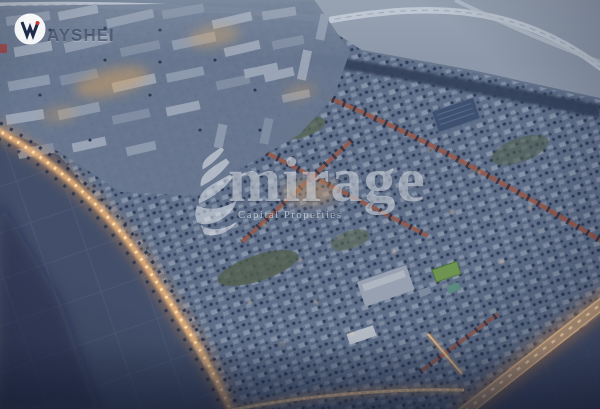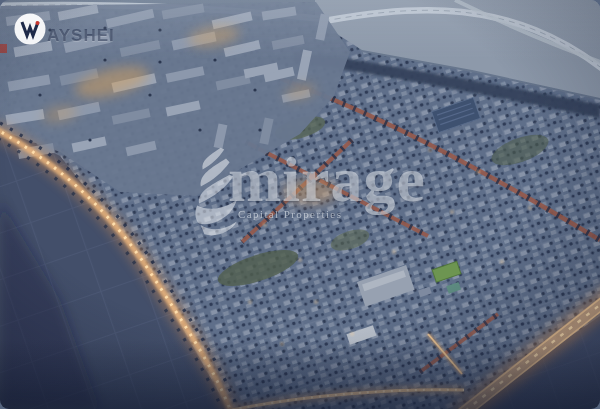--- a/index.html
+++ b/index.html
@@ -1,17 +1,17 @@
 <!DOCTYPE html>
 <html><head>
 <meta charset="utf-8">
 <style>
   html,body{margin:0;padding:0;background:#56657f;}
   body{width:600px;height:409px;overflow:hidden;font-family:"Liberation Sans",sans-serif;}
-  .stage{position:relative;width:600px;height:409px;overflow:hidden;border-radius:9px;}
+  .stage{position:relative;width:600px;height:409px;overflow:hidden;}
   svg.scene{position:absolute;left:0;top:0;}
 
   
   .wm-ayshei{position:absolute;left:13px;top:12px;width:200px;height:40px;pointer-events:none;}
   .ayshei-logo{position:absolute;left:0;top:0;width:34px;height:34px;display:block;}
   .ayshei-text{
     position:absolute;left:34px;top:14px;
     font-family:"Liberation Sans",sans-serif;font-weight:bold;font-size:17px;
     letter-spacing:1px;color:rgba(24,36,66,.5);
     text-shadow:0 1px 1px rgba(255,255,255,.22);

